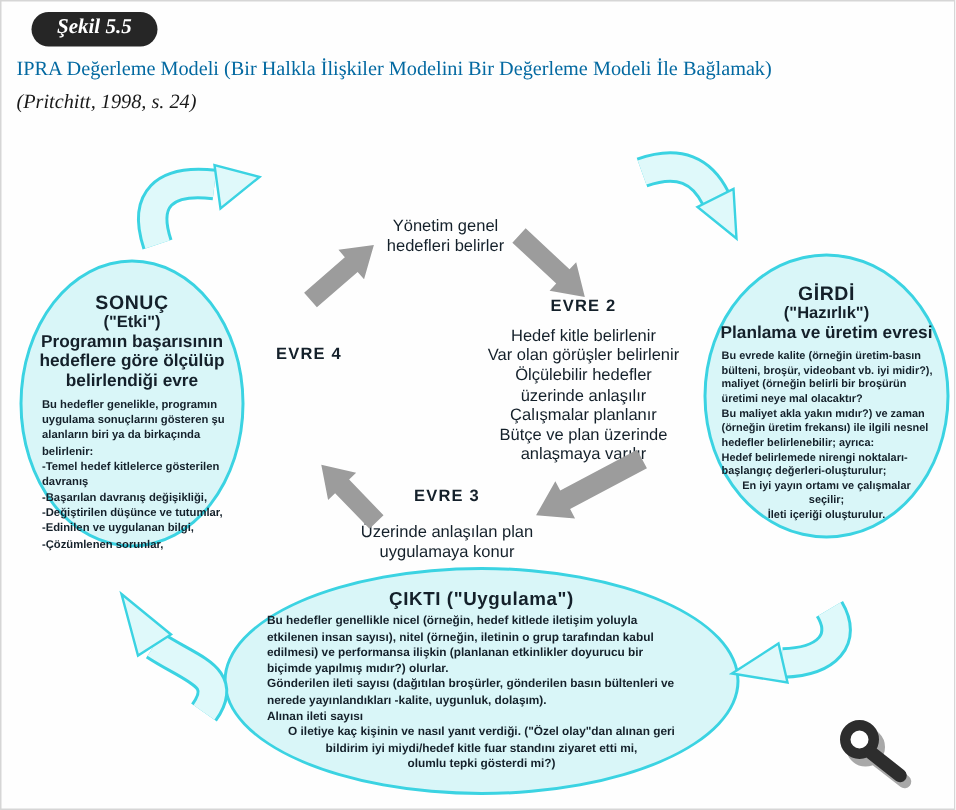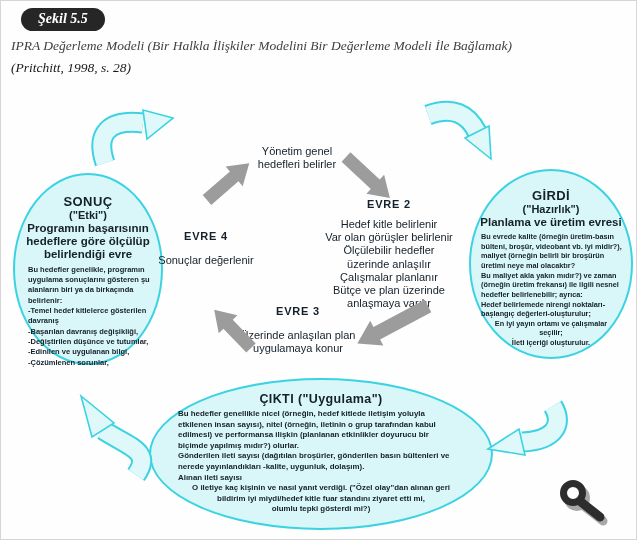--- a/index.html
+++ b/index.html
@@ -8,21 +8,21 @@
     font-family:"Liberation Sans",sans-serif;color:#14202a;overflow:hidden;
     border:1px solid #d6d6d6;box-sizing:border-box;
   }
   .pill{
     position:absolute;left:20px;top:7px;background:#262626;color:#ffffff;
     border-radius:14px;padding:3px 17px 4px 17px;
     font-family:"Liberation Serif",serif;font-style:italic;font-weight:bold;font-size:14px;
   }
   .fig-title{
     position:absolute;left:10px;top:37px;width:622px;
-    font-family:"Liberation Serif",serif;font-style:italic;font-size:13.5px;color:#404040;
+    font-family:"Liberation Serif",serif;font-size:13.5px;color:#0369a1;
   }
   .fig-cite{
     position:absolute;left:10px;top:59px;
     font-family:"Liberation Serif",serif;font-style:italic;font-size:13.5px;color:#1a1a1a;
   }
   .bubble{
     position:absolute;border:2px solid #3bd3e2;background:#d9f6f8;border-radius:50%;
     box-sizing:border-box;text-align:center;
   }
   .bubble .b-title{font-size:13px;font-weight:bold;letter-spacing:.4px;}
@@ -41,36 +41,36 @@
   #bubble-cikti .b-body{font-size:7.9px;padding:0 26px 0 27px;line-height:1.34;}
   #bubble-cikti .b-body-c{font-size:7.9px;line-height:1.34;}
   .ml{white-space:pre-line;}
   .stage{position:absolute;text-align:center;}
   .stage .s-label{font-size:11px;font-weight:bold;letter-spacing:.8px;}
   .stage .s-text{font-size:11px;line-height:1.2;font-weight:500;}
   #stage-1{left:206px;top:133px;width:180px;}
   #stage-1 .s-text{margin-top:11px;}
   #stage-2{left:303px;top:197px;width:170px;}
   #stage-2 .s-text{margin-top:8px;text-align:center;}
-  #stage-3{left:211px;top:304px;width:172px;}
+  #stage-3{left:211px;top:324px;width:172px;}
   #stage-3 .s-text{margin-top:12px;}
   #stage-4{left:144px;top:229px;width:122px;}
   #stage-4 .s-text{margin-top:12px;}
   svg.layer{position:absolute;left:0;top:0;pointer-events:none;}
 </style>
 </head>
 <body>
 
 <div class="page">
 
   <div class="pill">
     <span>Şekil 5.5</span>
   </div>
   <div class="fig-title">IPRA Değerleme Modeli (Bir Halkla İlişkiler Modelini Bir Değerleme Modeli İle Bağlamak)</div>
-  <div class="fig-cite">(Pritchitt, 1998, s. 28)</div>
+  <div class="fig-cite">(Pritchitt, 1998, s. 24)</div>
 
   <div class="bubble" id="bubble-girdi">
     <div class="b-title">GİRDİ</div>
     <div class="b-sub">("Hazırlık")</div>
     <div class="b-head ml">Planlama ve üretim evresi</div>
     <div class="b-body ml">Bu evrede kalite (örneğin üretim-basın
 bülteni, broşür, videobant vb. iyi midir?),
 maliyet (örneğin belirli bir broşürün
 üretimi neye mal olacaktır?
 Bu maliyet akla yakın mıdır?) ve zaman
@@ -129,21 +129,20 @@
 Bütçe ve plan üzerinde
 anlaşmaya varılır</div>
   </div>
   <div class="stage" id="stage-3">
     <div class="s-label">EVRE 3</div>
     <div class="s-text ml">Üzerinde anlaşılan plan
 uygulamaya konur</div>
   </div>
   <div class="stage" id="stage-4">
     <div class="s-label">EVRE 4</div>
-    <div class="s-text ml">Sonuçlar değerlenir</div>
   </div>
 
   <svg class="layer" width="637" height="540" viewBox="0 0 637 540">
 
     <g fill="#9c9c9c">
       <polygon transform="translate(206,199) rotate(-41)" points="0,-6.5 36,-6.5 36,-13 56,0 36,13 36,6.5 0,6.5"></polygon>
       <polygon transform="translate(345,156) rotate(43)" points="0,-6.5 40,-6.5 40,-13 60,0 40,13 40,6.5 0,6.5"></polygon>
       <polygon transform="translate(427,305) rotate(152)" points="0,-7 58,-7 58,-14 80,0 58,14 58,7 0,7"></polygon>
       <polygon transform="translate(250,347) rotate(-134)" points="0,-6.5 33,-6.5 33,-13 53,0 33,13 33,6.5 0,6.5"></polygon>
     </g>

